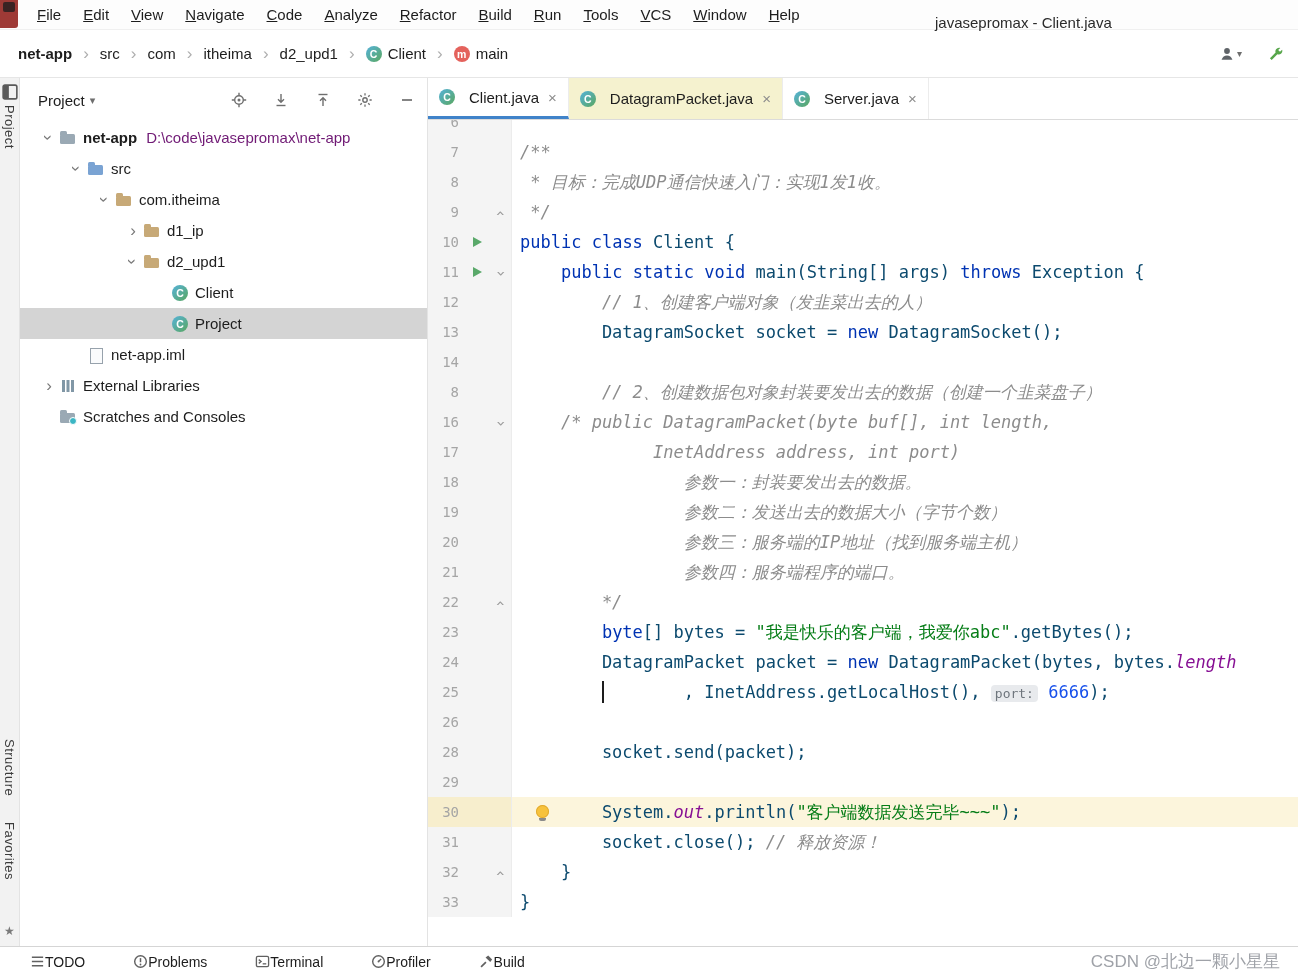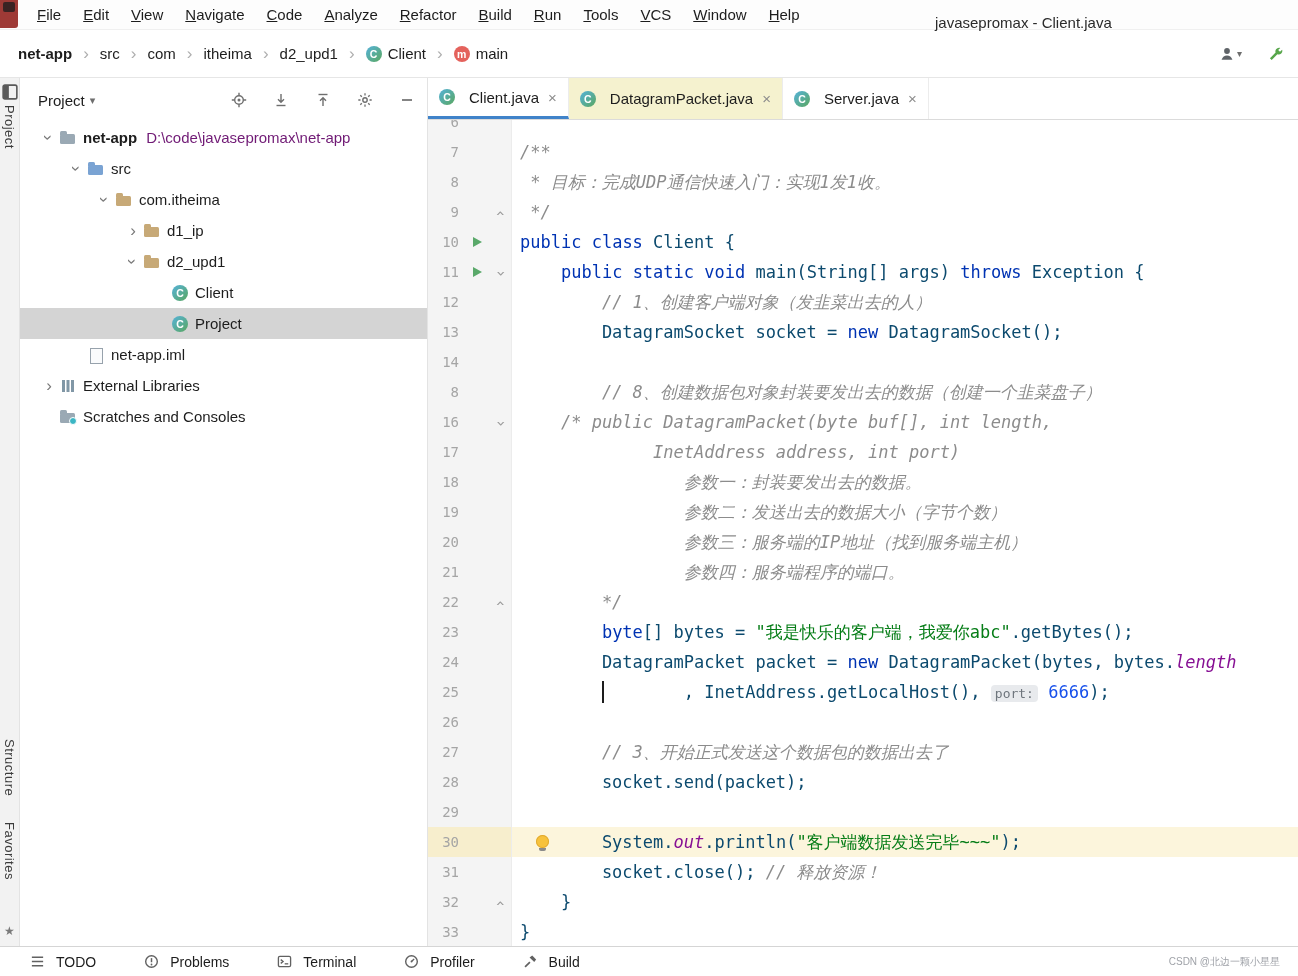--- a/index.html
+++ b/index.html
@@ -103,23 +103,23 @@
   .tk-pl { color:#0c4a6e; }
   .tk-hint { background:#e8eaed; color:#6e757c; border-radius:4px; padding:1px 4px; font-size:13px; font-style:normal; }
 
   .bulb { position:absolute; left:24px; top:8px; width:13px; height:13px; border-radius:50%; background:#f7c23c; box-shadow:0 0 0 1px #e0a92f inset; }
   .bulb::after { content:""; position:absolute; left:3px; bottom:-3px; width:7px; height:3px; background:#8b8b8b; border-radius:0 0 2px 2px; }
   .caret { position:absolute; top:4px; width:2px; height:22px; background:#1d1d1d; }
 
   
   .statusbar { height:30px; flex:none; border-top:1px solid #d5d5d5; display:flex; align-items:center; padding:0 12px 0 30px; background:#fff; font-size:14px; }
   .status-items { display:flex; align-items:center; gap:48px; }
-  .status-item { display:flex; align-items:center; gap:11px; }
+  .status-item { display:flex; align-items:center; gap:0; }
   .status-item svg { width:15px; height:15px; }
-  .watermark { margin-left:auto; color:#9fa2a8; font-size:10px; padding-right:6px; }
+  .watermark { margin-left:auto; color:#9fa2a8; font-size:17px; padding-right:6px; }
 </style>
 </head>
 <body>
 
 <div class="app">
 
   <div class="menubar">
     <div class="app-icon"></div>
     <div class="menu-items">
         <div class="menu-item"><u>F</u>ile</div>
@@ -409,21 +409,21 @@
             <div class="code-line">
               <div class="g-num gut">14</div>
               <div class="g-run gut"></div>
               <div class="g-fold gut"></div>
               <div class="code-text"></div>
             </div>
             <div class="code-line">
               <div class="g-num gut">8</div>
               <div class="g-run gut"></div>
               <div class="g-fold gut"></div>
-              <div class="code-text"><span class="tk-pl">        </span><span class="tk-cm">// 8、创建数据包对象封装要发出去的数据（创建一个韭菜盘子）</span></div>
+              <div class="code-text"><span class="tk-pl">        </span><span class="tk-cm">// 2、创建数据包对象封装要发出去的数据（创建一个韭菜盘子）</span></div>
             </div>
             <div class="code-line">
               <div class="g-num gut">16</div>
               <div class="g-run gut"></div>
               <div class="g-fold gut">
                 <span class="fold"><i class="down">›</i></span>
               </div>
               <div class="code-text"><span class="tk-pl">    </span><span class="tk-cm">/* public DatagramPacket(byte buf[], int length,</span></div>
             </div>
             <div class="code-line">
@@ -480,26 +480,20 @@
               <div class="g-num gut">25</div>
               <div class="g-run gut"></div>
               <div class="g-fold gut"></div>
               <div class="code-text"><span class="caret" style="left: calc(8ch + 8px);"></span><span class="tk-pl">                , InetAddress.getLocalHost(), </span><span class="tk-hint">port:</span><span class="tk-pl"> </span><span class="tk-num">6666</span><span class="tk-pl">);</span></div>
             </div>
             <div class="code-line">
               <div class="g-num gut">26</div>
               <div class="g-run gut"></div>
               <div class="g-fold gut"></div>
               <div class="code-text"></div>
-            </div>
-            <div class="code-line">
-              <div class="g-num gut">27</div>
-              <div class="g-run gut"></div>
-              <div class="g-fold gut"></div>
-              <div class="code-text"><span class="tk-pl">        </span><span class="tk-cm">// 3、开始正式发送这个数据包的数据出去了</span></div>
             </div>
             <div class="code-line">
               <div class="g-num gut">28</div>
               <div class="g-run gut"></div>
               <div class="g-fold gut"></div>
               <div class="code-text"><span class="tk-pl">        socket.send(packet);</span></div>
             </div>
             <div class="code-line">
               <div class="g-num gut">29</div>
               <div class="g-run gut"></div>

